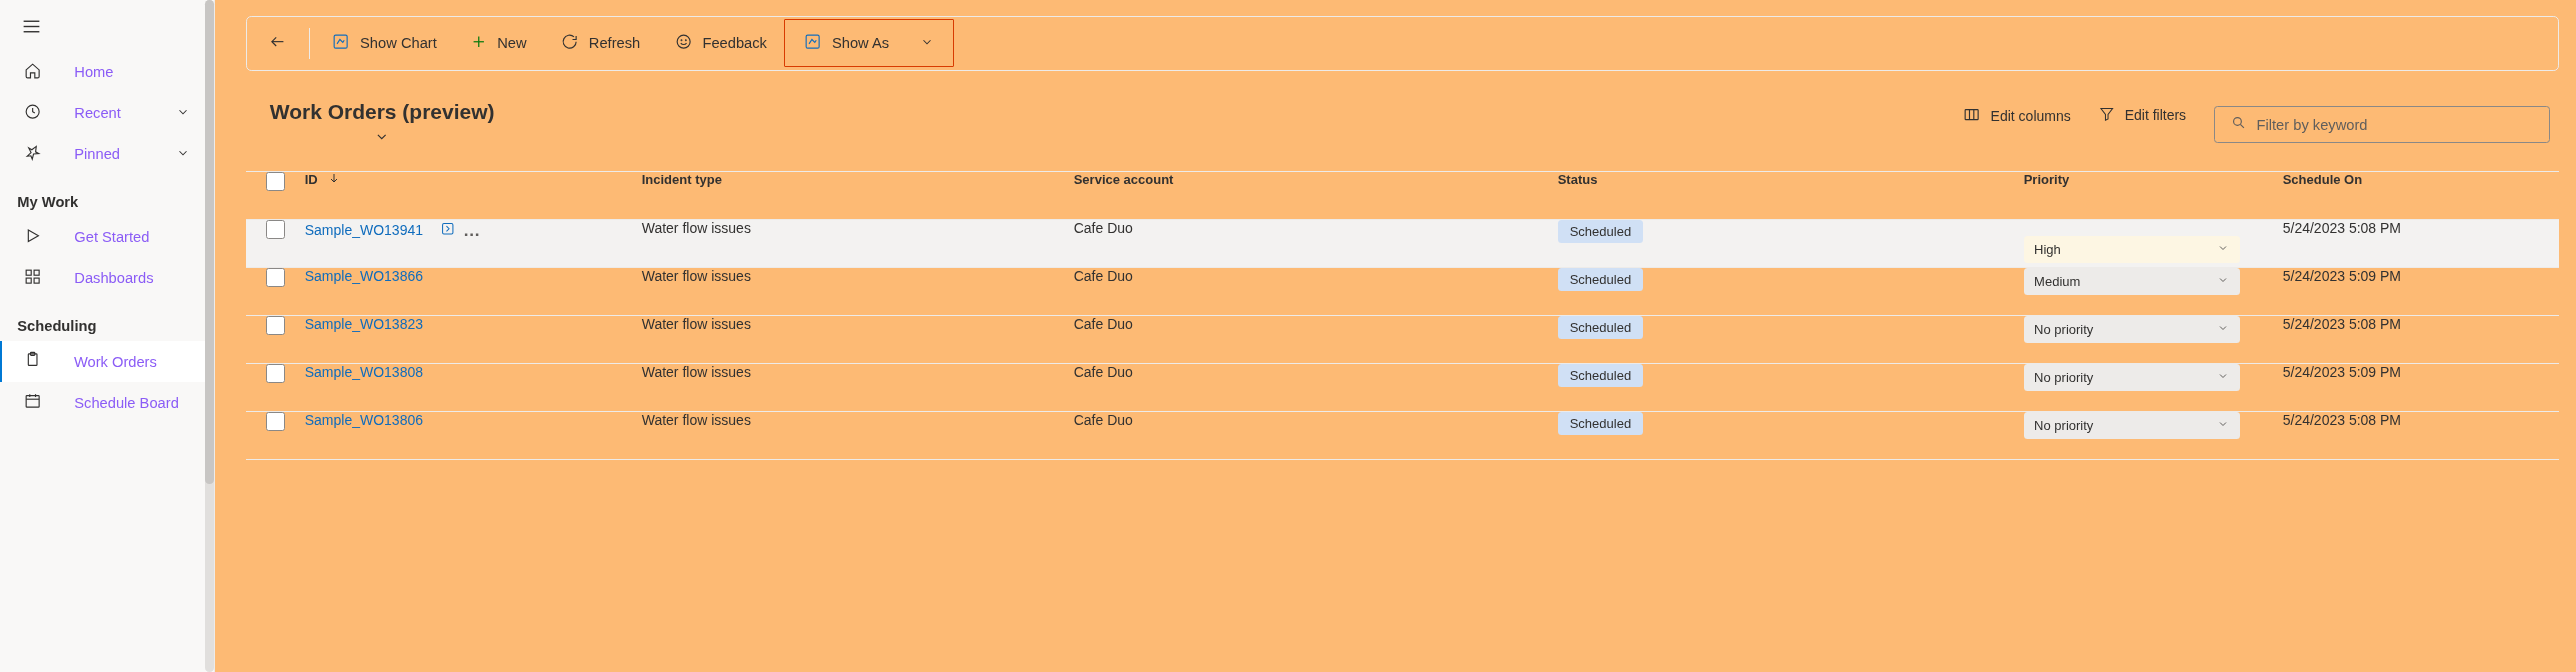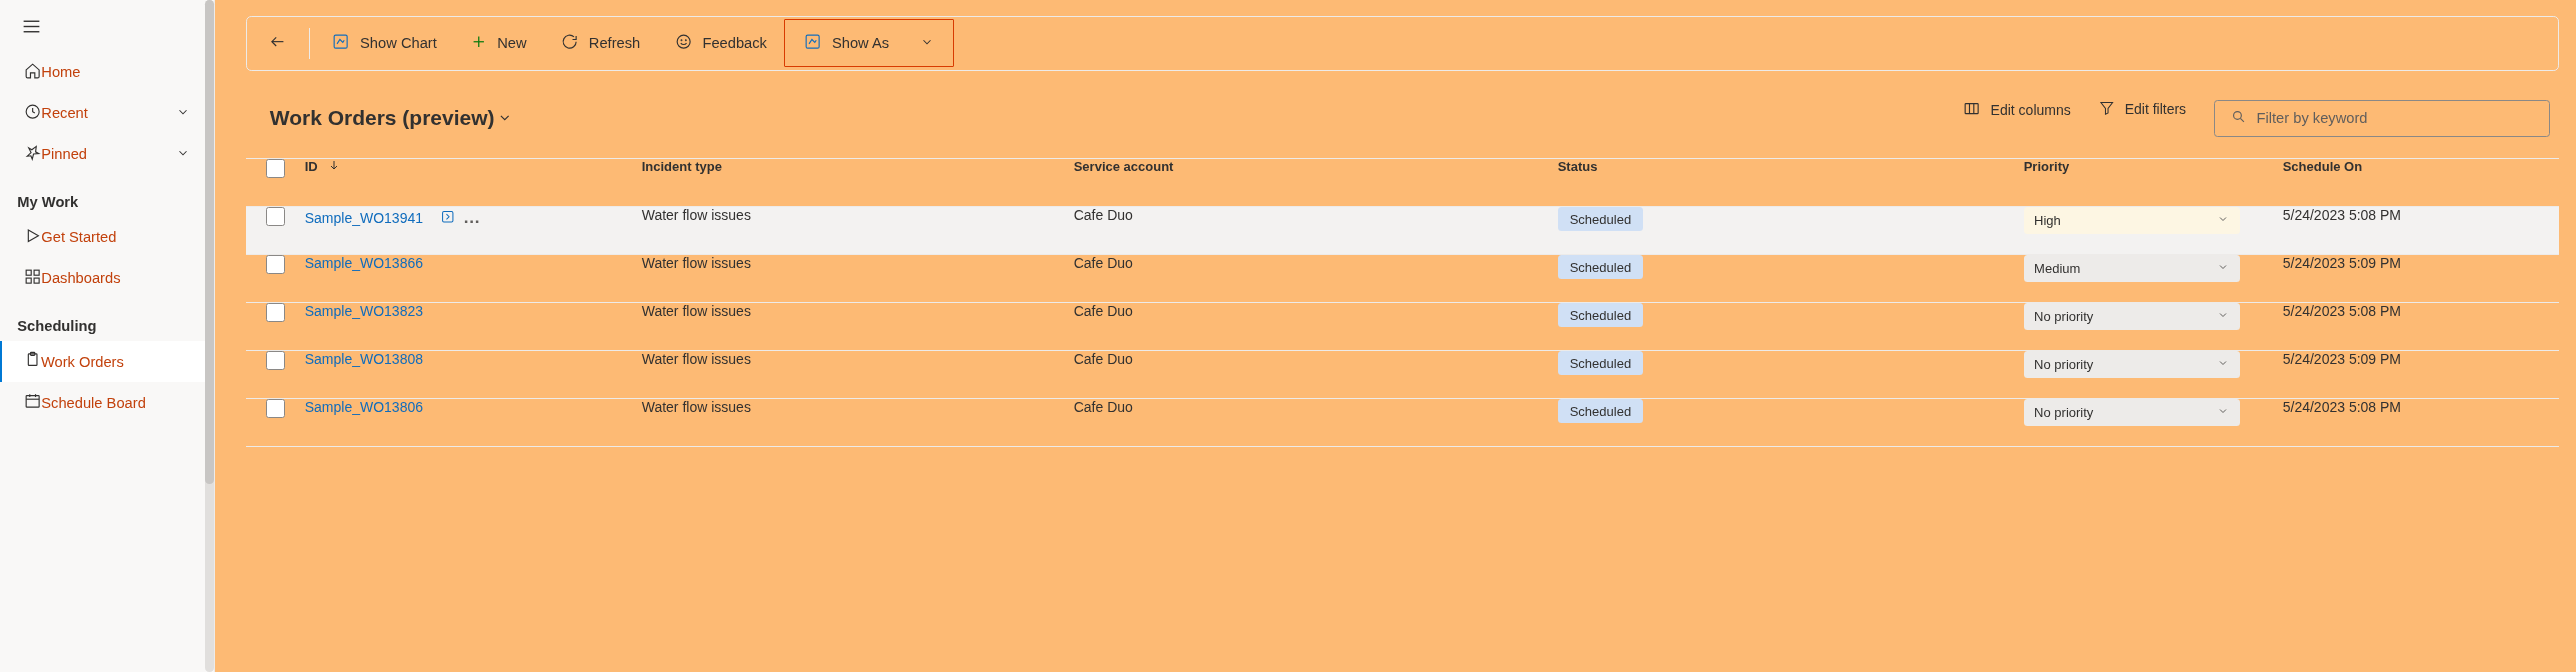--- a/index.html
+++ b/index.html
@@ -6,37 +6,37 @@
     body { font-family: "Segoe UI", -apple-system, sans-serif; font-size: 12px; color: #323130; background: #fff; overflow: hidden; }
 
     .app { display: flex; height: 672px; width: 2576px; }
 
     
     .sidebar { width: 330px; border-right: 0.9px solid #edebe9; display: flex; flex-direction: column; background: #f9f8f7; padding-top: 8.6px; position: relative; }
     .sidebar-scroll { position: absolute; right: 0; top: 0; bottom: 0; width: 8.6px; background: #e1dfdd; border-radius: 4.3px; }
     .sidebar-scrollthumb { position: absolute; right: 0; top: 0; width: 8.6px; height: 484px; background: #c8c6c4; border-radius: 4.3px; }
 
     .hamburger-row { padding: 7px 21px 12px 21px; }
-    .nav-item { display: flex; align-items: center; padding: 10.4px 24px; cursor: pointer; font-size: 14.7px; color: #c2410c; gap: 0; }
+    .nav-item { display: flex; align-items: center; padding: 10.4px 24px; cursor: pointer; font-size: 14.7px; color: #8b5cf6; gap: 33px; }
     .nav-item .chevron { margin-left: auto; }
     .nav-item.active { background: #fff; border-left: 2.6px solid #0078d4; padding-left: 21.6px; font-weight: 400; }
     .nav-section-title { padding: 19px 24px 7px 17.3px; font-weight: 600; font-size: 14.7px; color: #323130; }
 
     
     .main { flex: 1; display: flex; flex-direction: column; background: #fdba74; padding: 7px 17.3px 0 31px; }
 
     
     .commandbar { display: flex; align-items: center; height: 55px; border: 0.9px solid #edebe9; border-radius: 5.2px; padding: 0 7px; gap: 3.5px; margin-top: 8.6px; }
     .cmd-btn { display: inline-flex; align-items: center; gap: 10.4px; padding: 8.6px 15.5px; cursor: pointer; font-size: 14.7px; color: #323130; border-radius: 3.5px; border: none; background: transparent; }
     .cmd-divider { width: 0.9px; height: 31px; background: #edebe9; margin: 0 3.5px; }
     .highlight-box { border: 1.7px solid #d83b01; border-radius: 1px; padding: 0 3.5px; display: inline-flex; align-items: center; height: 48px; margin-left: -1.7px; }
 
     
     .view-header { display: flex; align-items: center; padding: 29px 8.6px 21px 24px; }
-    .view-title { font-size: 21px; font-weight: 600; display: inline-flex; align-items: center; gap: 2px; }
+    .view-title { font-size: 21px; font-weight: 600; display: inline-flex; align-items: center; gap: 2px; flex-direction: column; }
     .view-header-actions { margin-left: auto; display: flex; align-items: flex-start; gap: 28px; }
     .header-action { display: inline-flex; align-items: center; gap: 10.4px; cursor: pointer; font-size: 14px; color: #323130; }
     .filter-box { display: inline-flex; align-items: center; gap: 10.4px; border: 0.9px solid #8a8886; border-radius: 3.5px; padding: 8.6px 15.5px; width: 336px; }
     .filter-box input { border: none; outline: none; font-size: 14.7px; width: 100%; background: transparent; }
     .filter-box input::placeholder { color: #605e5c; }
 
     
     .grid { display: flex; flex-direction: column; border-top: 0.9px solid #edebe9; }
     .grid-header, .grid-row { display: flex; align-items: flex-start; min-height: 48px; border-bottom: 0.9px solid #edebe9; }
     .grid-header { font-weight: 600; font-size: 13px; }
@@ -51,21 +51,21 @@
     .col-priority { width: 259px; }
     .col-created { width: 276px; }
 
     .checkbox { width: 19px; height: 19px; border: 0.9px solid #8a8886; border-radius: 2.6px; background: #fff; }
 
     .link { color: #0f6cbd; cursor: pointer; }
 
     .status-pill { display: inline-block; padding: 4.3px 12px; background: #d0e0f5; color: #323130; border-radius: 3.5px; font-size: 13px; }
     .priority-select { display: inline-flex; align-items: center; justify-content: space-between; width: 216px; padding: 6px 10.4px; border-radius: 3.5px; font-size: 13px; }
     .priority-none { background: #edebe9; color: #323130; }
-    .priority-high { background: #fdf6e3; color: #323130; }
+    .priority-high { background: #fdf6e3; color: #323130; margin-top: 16px; }
     .priority-medium { background: #edebe9; color: #323130; }
 
     .icon-svg { flex-shrink: 0; }
     .row-icons { display: inline-flex; gap: 7px; align-items: center; color: #605e5c; margin-left: 7px; }
   </style>
 </head>
 <body>
 
 <div class="app">
 

